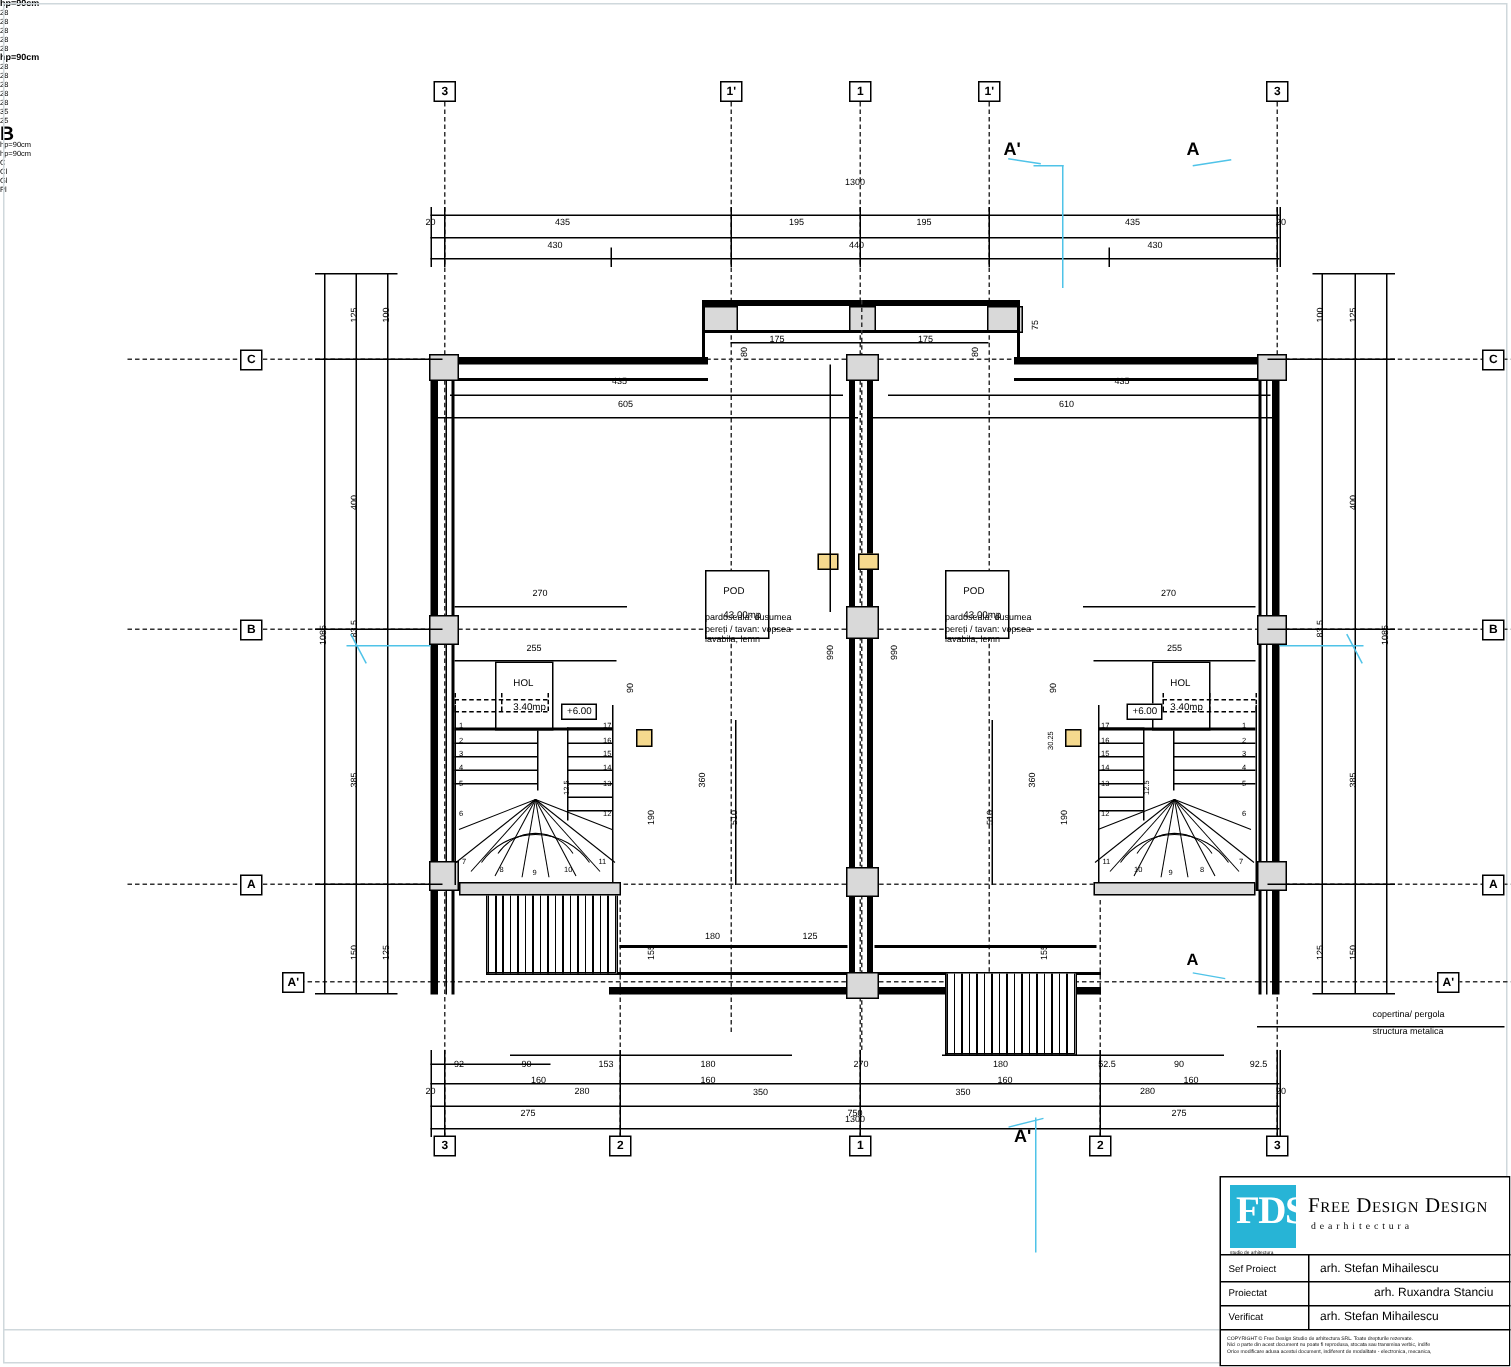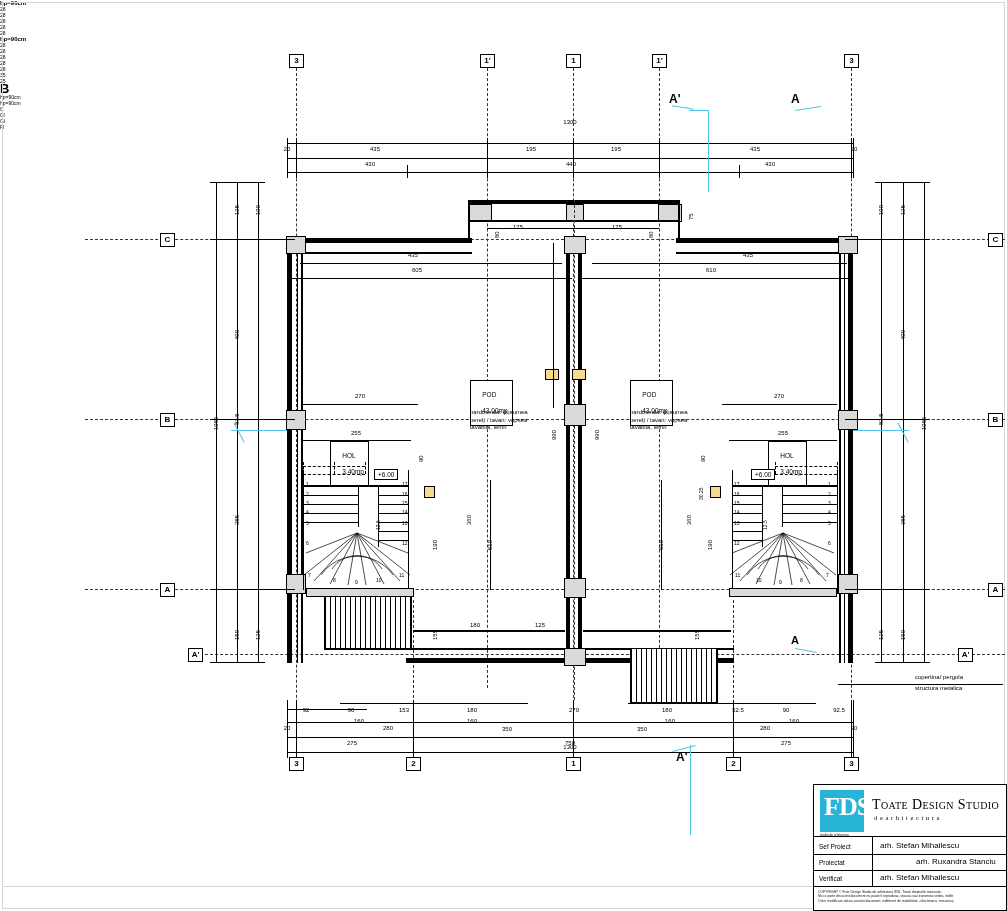--- a/index.html
+++ b/index.html
@@ -484,21 +484,21 @@
   <div class="t5" style="left:1000px;top:735px;">C</div>
   <div class="t5" style="left:1000px;top:744px;">Cl</div>
   <div class="t5" style="left:1000px;top:753px;">Gl</div>
   <div class="t5" style="left:1000px;top:762px;">Pl</div>
 
   <div id="titleblock">
     <div class="logo">
       <div class="logoTxt">FDS</div>
     </div>
     <div class="tbcell" style="left:6px;top:48px;font-size:3.2px;line-height:4px;">studio de arhitectura</div>
-    <div class="fds" style="left:58px;top:12px;font-size:14px;font-variant:small-caps;letter-spacing:0.4px;">Toate Design Studio</div>
+    <div class="fds" style="left:58px;top:12px;font-size:14px;font-variant:small-caps;letter-spacing:0.4px;">Free Design Design</div>
     <div class="fds" style="left:60px;top:29px;font-size:6.5px;letter-spacing:0.5px;">d e    a r h i t e c t u r a</div>
 
     <div class="hl" style="left:0;top:51px;width:194px;"></div>
     <div class="hl" style="left:0;top:69px;width:194px;"></div>
     <div class="hl" style="left:0;top:85px;width:194px;"></div>
     <div class="hl" style="left:0;top:101px;width:194px;"></div>
     <div class="vl" style="left:58px;top:51px;height:50px;"></div>
 
     <div class="tbcell" style="left:5px;top:57px;">Sef Proiect</div>
     <div class="tbcell" style="left:66px;top:56px;font-size:8px;">arh. Stefan Mihailescu</div>

